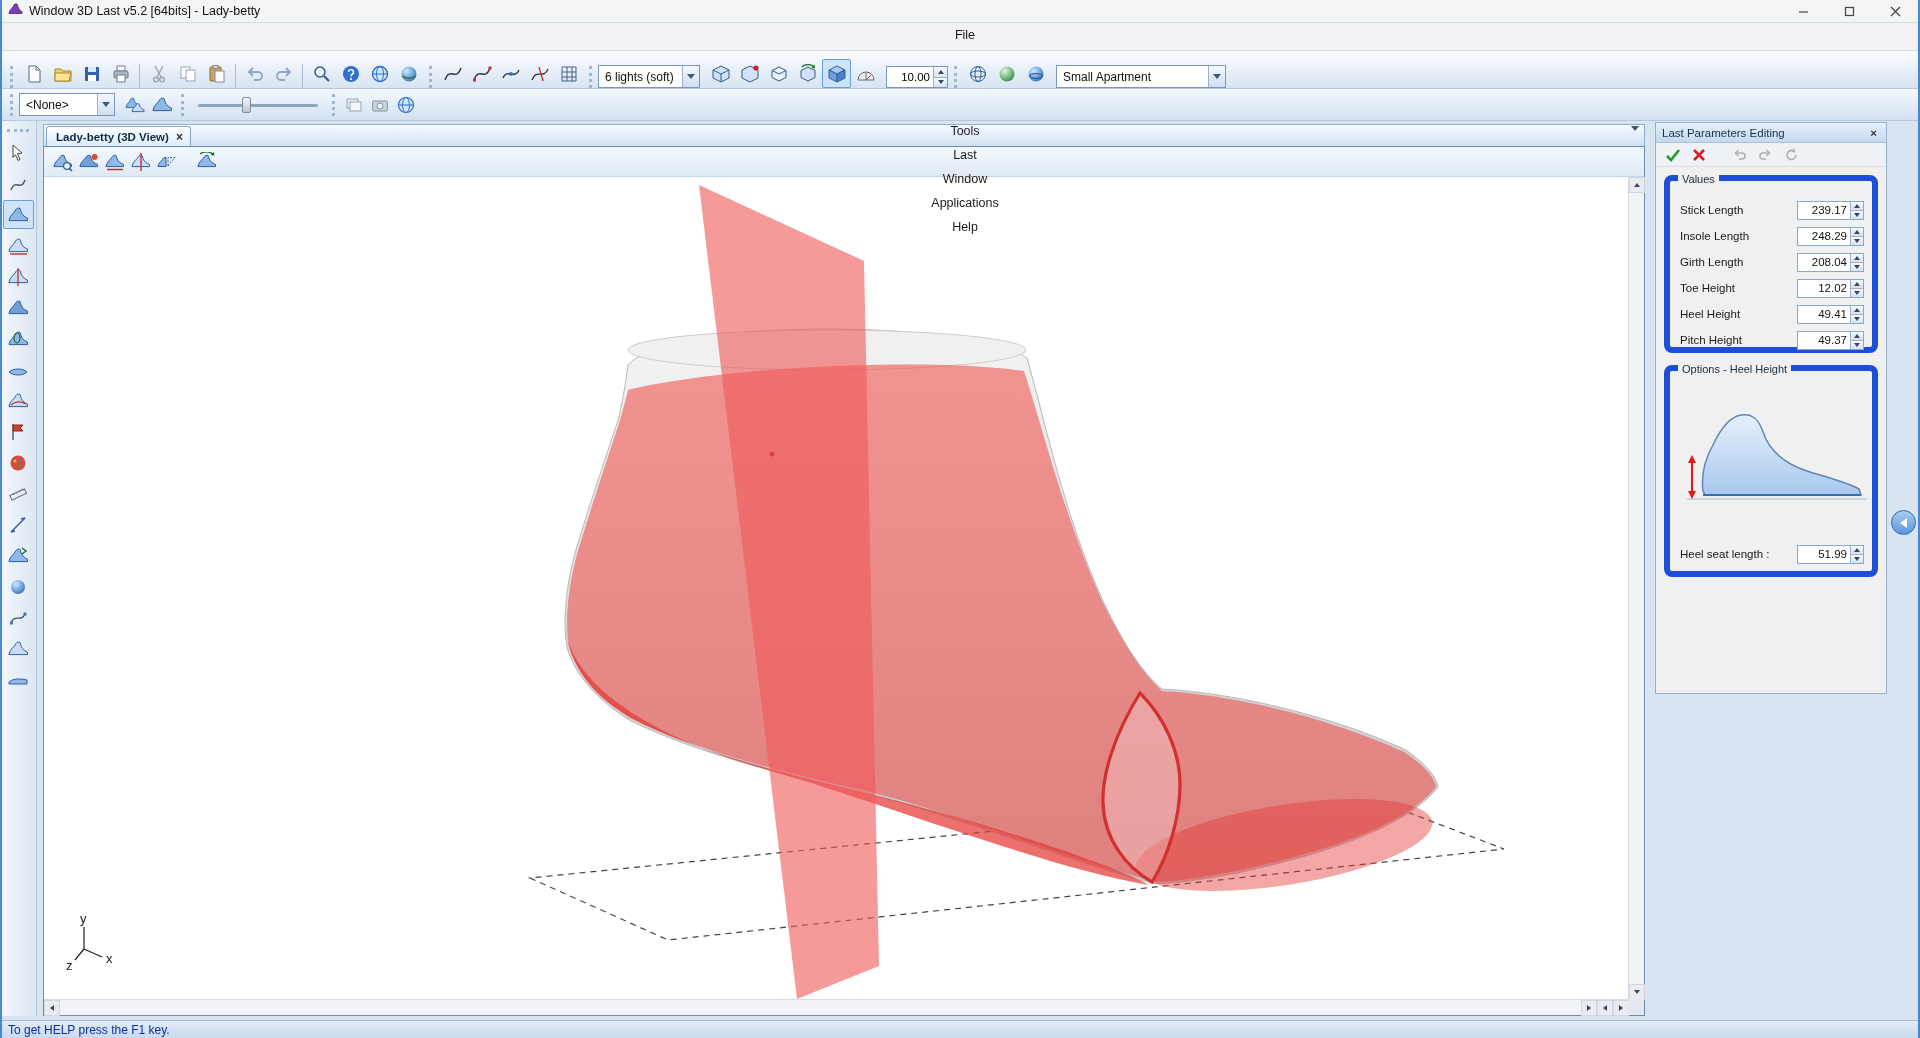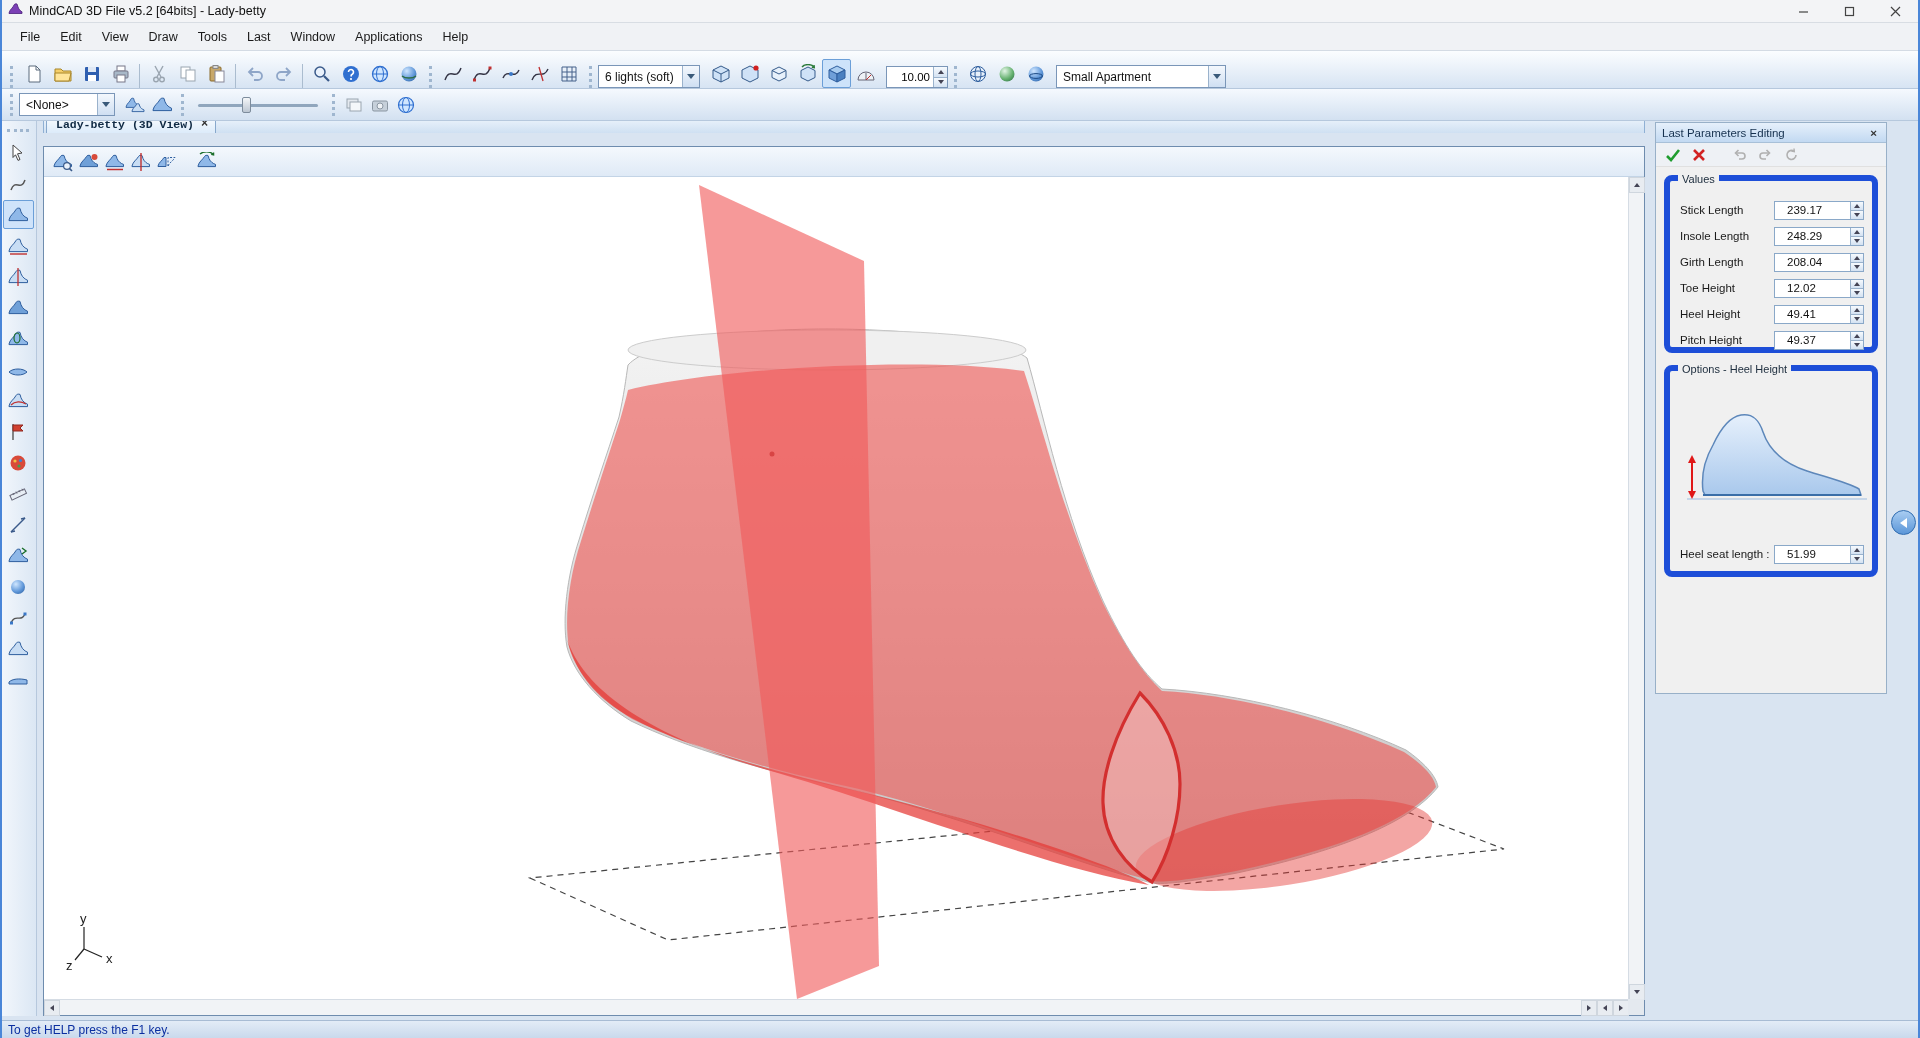--- a/index.html
+++ b/index.html
@@ -12,21 +12,21 @@
   .frame-r { right:0; top:0; width:2px; height:1038px; background:#4a86d8; z-index:50; }
 
   
   .titlebar { left:0; top:0; width:1920px; height:23px; background:#f3f4f6; border-bottom:1px solid #d8dde3; display:flex; align-items:center; z-index:40; }
   .titlebar .app-icon { margin:0 6px 0 8px; }
   .title-text { font-size:12.5px; color:#111; }
   .win-controls { position:absolute; right:2px; top:0; height:23px; display:flex; }
   .win-btn { width:46px; height:23px; display:flex; align-items:center; justify-content:center; }
 
   
-  .menubar { left:0; top:23px; width:1920px; height:28px; background:#f0f2f5; border-bottom:1px solid #d4dbe4; display:flex; align-items:center; padding-left:10px; z-index:40; }
+  .menubar { left:0; top:23px; width:1920px; height:28px; background:#f0f2f5; border-bottom:1px solid #d4dbe4; display:flex; align-items:center; padding-left:10px; z-index:40;flex-direction:column; }
   .menu-item { padding:5px 10px; font-size:12.5px; color:#1a1a1a; }
 
   
   .toolbar1 { left:0; top:51px; width:1920px; height:38px; background:linear-gradient(#fbfdff,#d7e4f3); border-bottom:1px solid #b6c8dd; display:flex; align-items:flex-end; padding-left:4px; z-index:40; }
   .toolbar2 { left:0; top:89px; width:1920px; height:32px; background:linear-gradient(#f5f9fe,#d3e1f1); border-bottom:1px solid #b6c8dd; display:flex; align-items:center; padding-left:4px; z-index:40; }
   .grip { width:0; height:22px; border-left:3px dotted #9fb6cf; margin:0 6px; }
   .sep { width:1px; height:24px; background:#aabccf; margin:0 4px; }
   .tb-btn { width:29px; height:29px; display:flex; align-items:center; justify-content:center; border:1px solid transparent; border-radius:2px; }
   .tb-btn.active { border-color:#6b9fd8; background:#cde3fa; }
   .tb-btn.small { width:26px; height:24px; }
@@ -50,21 +50,21 @@
   .slider .track { position:absolute; left:0; right:0; top:9px; height:3px; background:#90a6bd; border-radius:2px; }
   .slider .thumb { position:absolute; left:44px; top:2px; width:9px; height:16px; background:linear-gradient(#f4f6f8,#bcc6d2); border:1px solid #7d8c9c; border-radius:2px; }
 
   
   .toolcol { left:0; top:121px; width:37px; height:895px; background:linear-gradient(90deg,#f3f7fc,#dbe7f4); border-right:1px solid #b6c8dd; z-index:30; }
   .toolcol .grip-h { width:22px; height:0; border-top:3px dotted #9fb6cf; margin:8px auto 6px auto; }
   .side-btn { width:31px; height:29px; margin:2px auto; display:flex; align-items:center; justify-content:center; border:1px solid transparent; border-radius:2px; }
   .side-btn.active { border-color:#6b9fd8; background:#cfe3fa; }
 
   
-  .tabstrip { left:43px; top:111px; width:1602px; height:22px; background:linear-gradient(#f7fbff,#cfe0f2); border:1px solid #8fb0d4; border-bottom:none; display:flex; align-items:flex-end; z-index:30;font-family:Liberation Mono, monospace; }
+  .tabstrip { left:43px; top:124px; width:1602px; height:22px; background:linear-gradient(#f7fbff,#cfe0f2); border:1px solid #8fb0d4; border-bottom:none; display:flex; align-items:flex-end; z-index:30; }
   .tab { height:20px; margin-left:2px; padding:3px 7px 2px 9px; background:linear-gradient(#ffffff,#dcebfa); border:1px solid #88a8cc; border-bottom:none; border-radius:3px 3px 0 0; font-size:11.5px; font-weight:bold; color:#102a44; display:flex; align-items:center; gap:7px; }
   .tab-close { font-weight:bold; color:#333; font-size:12px; line-height:10px; }
   .tablist-btn { position:absolute; right:5px; top:6px; }
 
   .mainwin { left:43px; top:146px; width:1602px; height:870px; background:#fff; border:1px solid #6e8cae; z-index:30; }
   .innerbar { position:absolute; left:0; top:0; width:100%; height:30px; background:linear-gradient(#f4f8fd,#dfeaf6); border-bottom:1px solid #c3d4e6; display:flex; align-items:center; padding-left:6px; }
   .viewport { position:absolute; left:0; top:30px; width:1585px; height:823px; background:#ffffff; overflow:hidden; }
 
   .vscroll { position:absolute; right:0; top:30px; width:16px; height:823px; background:#f1f3f6; border-left:1px solid #d5dce4; }
   .hscroll { position:absolute; left:0; bottom:0; width:1585px; height:16px; background:#f1f3f6; border-top:1px solid #d5dce4; display:flex; align-items:center; }
@@ -77,21 +77,21 @@
   .panel-header .ph-title { flex:1; }
   .panel-close { font-weight:bold; color:#333; padding:0 3px; }
   .panel-toolbar { height:24px; display:flex; align-items:center; padding-left:6px; gap:4px; border-bottom:1px solid #e0e0e0; background:#eef1f5; }
   .pt-btn { width:22px; height:20px; display:flex; align-items:center; justify-content:center; border:1px solid transparent; }
 
   .groupbox { position:absolute; left:8px; width:214px; border:6px solid #1d4ed8; border-radius:8px; background:#f0f0f0; }
   .groupbox .legend { position:absolute; top:-8px; left:8px; background:#f0f0f0; padding:0 4px; font-size:11px; color:#203040; }
   .param-row { position:absolute; left:10px; right:8px; height:22px; display:flex; align-items:center; }
   .param-label { flex:1; font-size:11.5px; color:#1a1a1a; }
   .param-spin { height:19px; display:flex; border:1px solid #8aa8c8; background:#fff; }
-  .param-spin .val { width:75px; font-size:11.5px; padding:2px 3px 0 12px; }
+  .param-spin .val { width:52px; text-align:right; font-size:11.5px; padding:2px 3px 0 12px; }
   .param-spin .spin-col { width:13px; }
 
   .collapse-btn { left:1891px; top:510px; width:25px; height:25px; border-radius:50%; background:linear-gradient(#a9cdf2,#5b96d8); border:1px solid #2f6cb0; display:flex; align-items:center; justify-content:center; z-index:45; }
   .tri-left-w { width:0; height:0; border-top:5px solid transparent; border-bottom:5px solid transparent; border-right:7px solid #ffffff; }
 
   
   .statusbar { left:0; top:1020px; width:1920px; height:18px; background:linear-gradient(#e3ecf7,#c9d9ec); border-top:1px solid #a8bcd4; display:flex; align-items:center; padding-left:8px; z-index:40; }
   .status-text { font-size:12px; color:#0b2fa0; }
 </style>
 </head>
@@ -123,21 +123,21 @@
 
 <div class="abs frame-l"></div>
 <div class="abs frame-r"></div>
 
 <div class="abs titlebar">
   <span class="app-icon">
     <svg width="15" height="15" viewBox="0 0 15 15">
         <path d="M1,11 C2,7 5,6 6,3 C6.4,2 8,1.6 9,2 L10,5 C11,8 13,9.3 14,9.8 L14,11.5 L1,11.5 Z" fill="#7b3fb5" stroke="#4a1f7a" stroke-width="0.8"></path>
       </svg>
   </span>
-  <span class="title-text">MindCAD 3D File v5.2 [64bits] - Lady-betty</span>
+  <span class="title-text">Window 3D Last v5.2 [64bits] - Lady-betty</span>
   <div class="win-controls">
     <div class="win-btn">
       <svg width="11" height="11" viewBox="0 0 11 11">
           <line x1="1" y1="6" x2="10" y2="6" stroke="#444" stroke-width="1.2"></line>
         </svg>
     </div>
     <div class="win-btn">
       <svg width="11" height="11" viewBox="0 0 11 11">
           <rect x="1.5" y="1.5" width="8" height="8" fill="none" stroke="#444" stroke-width="1.2"></rect>
         </svg>

